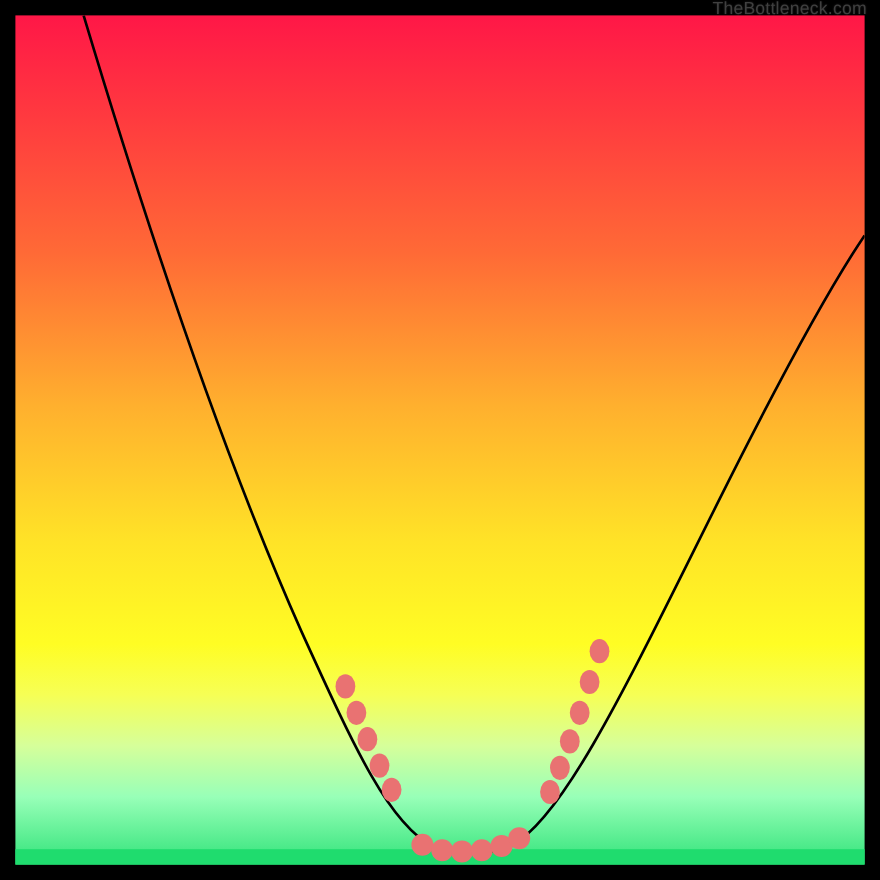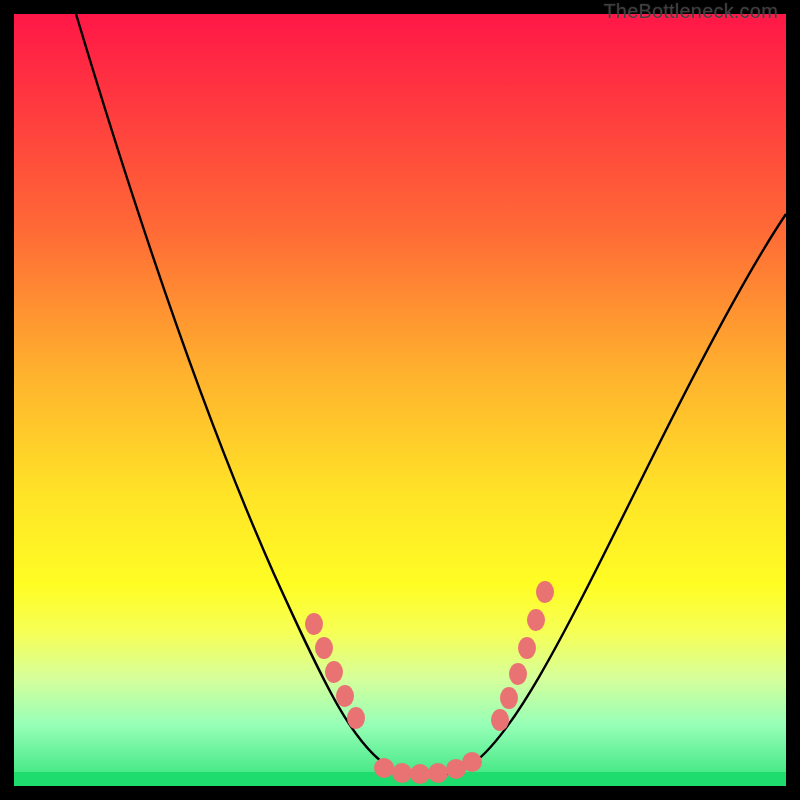--- a/index.html
+++ b/index.html
@@ -31,23 +31,23 @@
       #ffe327 62%,
       #fffd24 74%,
       #f6ff55 80%,
       #d6ff9a 86%,
       #98ffb8 92%,
       #32e37a 100%);
   }
   .watermark {
     position: absolute;
     top: 0px;
-    right: 22px;
+    right: 12px;
     color: #404040;
-    font-size: 20px;
+    font-size: 16px;
     font-weight: 500;
     letter-spacing: 0.2px;
     text-shadow: 0 0 2px rgba(255,255,255,0.15);
     user-select: none;
   }
   svg.curve {
     position: absolute;
     left: 0;
     top: 0;
     width: 772px;

